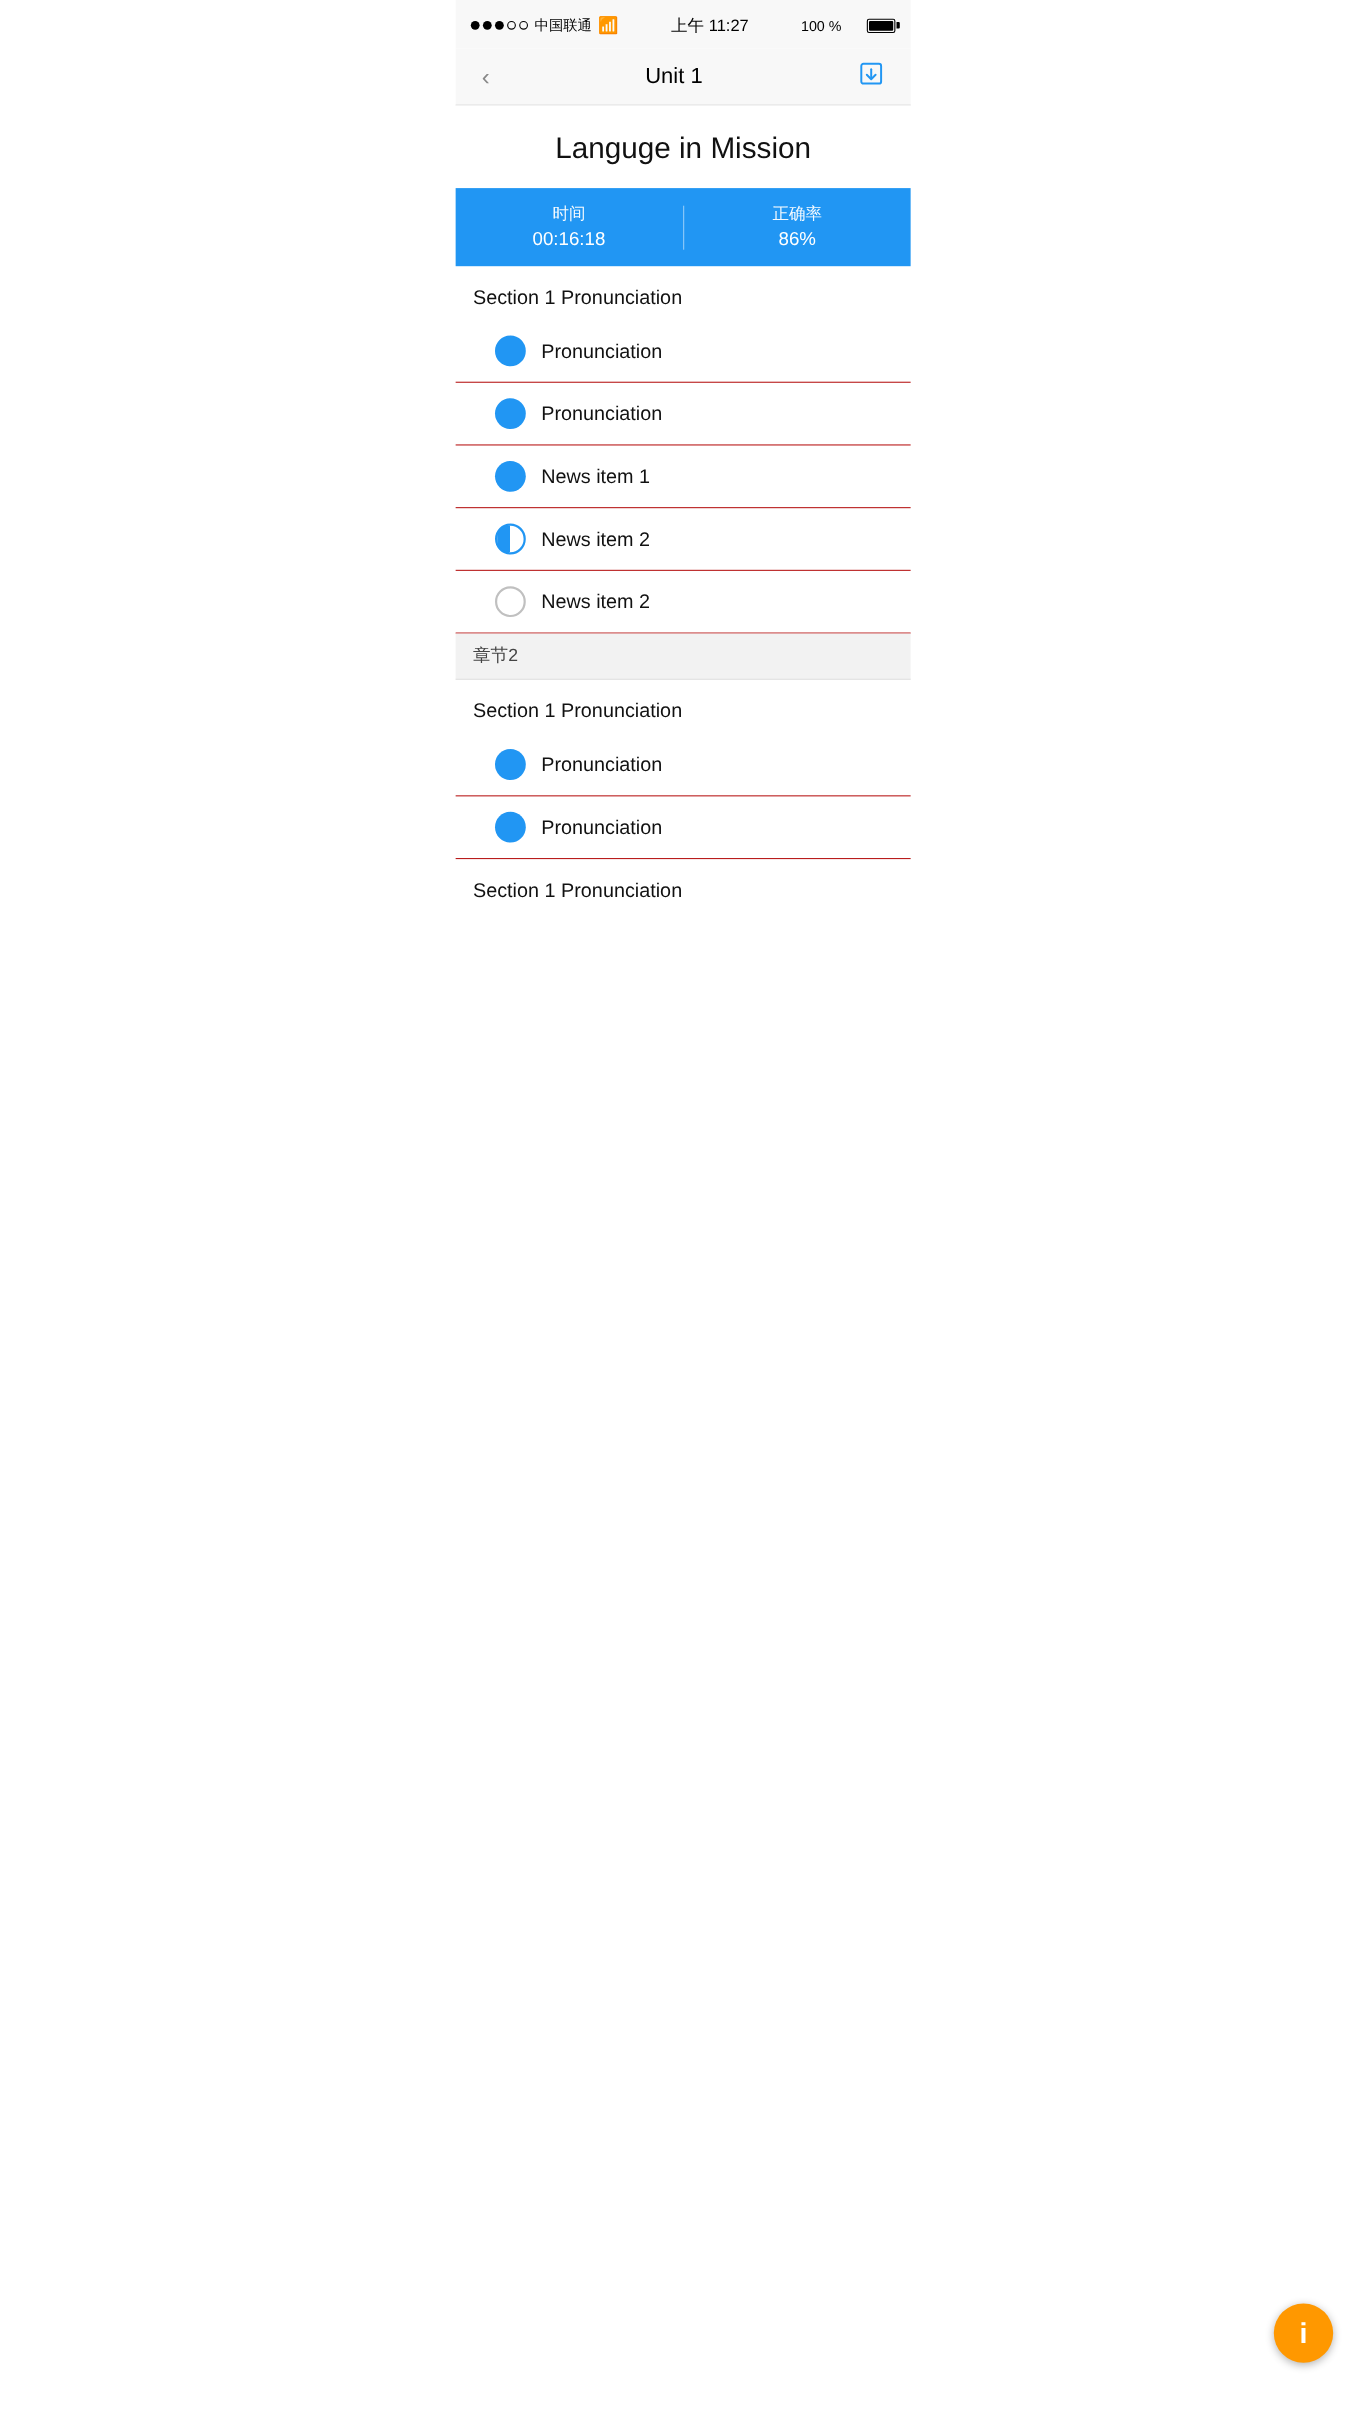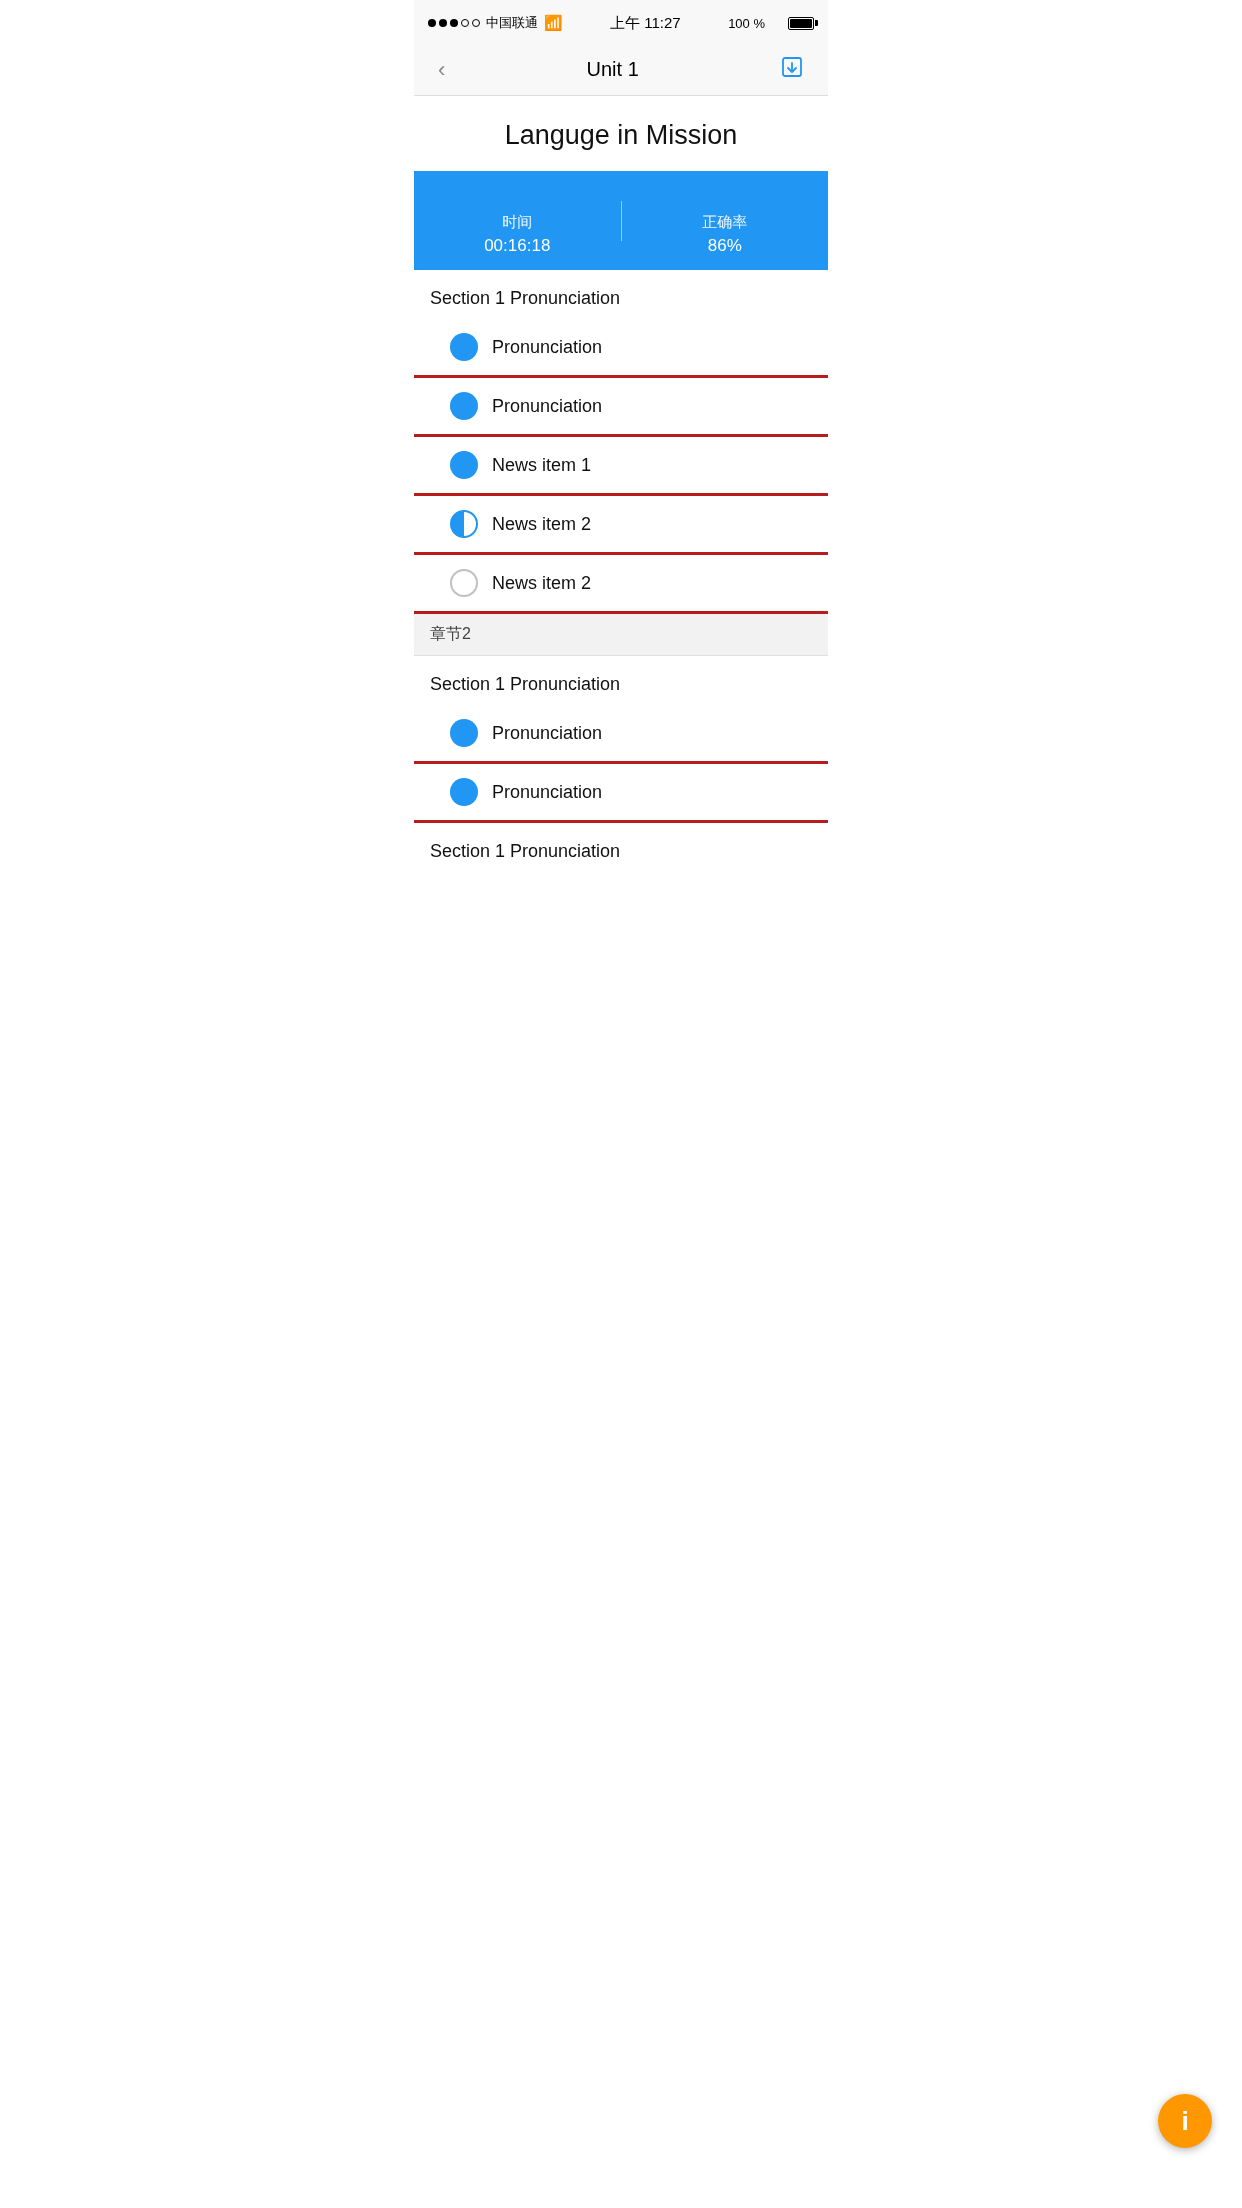--- a/index.html
+++ b/index.html
@@ -134,21 +134,20 @@
     .stats-bar {
       background: #2196F3;
       display: flex;
       align-items: center;
       padding: 14px 0;
     }
     .stat-item {
       flex: 1;
       text-align: center;
       color: #fff;
-      margin-top: 28px;
     }
     .stat-label {
       font-size: 15px;
       margin-bottom: 4px;
       opacity: 0.95;
     }
     .stat-value {
       font-size: 17px;
       font-weight: 400;
     }
@@ -172,21 +171,21 @@
       font-size: 18px;
       color: #111;
       font-weight: 400;
     }
 
     
     .list-item {
       display: flex;
       align-items: center;
       padding: 14px 16px 14px 36px;
-      border-bottom: 3px solid #b91c1c;
+      border-bottom: 1px solid #b91c1c;
       cursor: pointer;
     }
     .list-item:last-child {
       border-bottom: none;
     }
 
     .circle-icon {
       width: 28px;
       height: 28px;
       border-radius: 50%;

